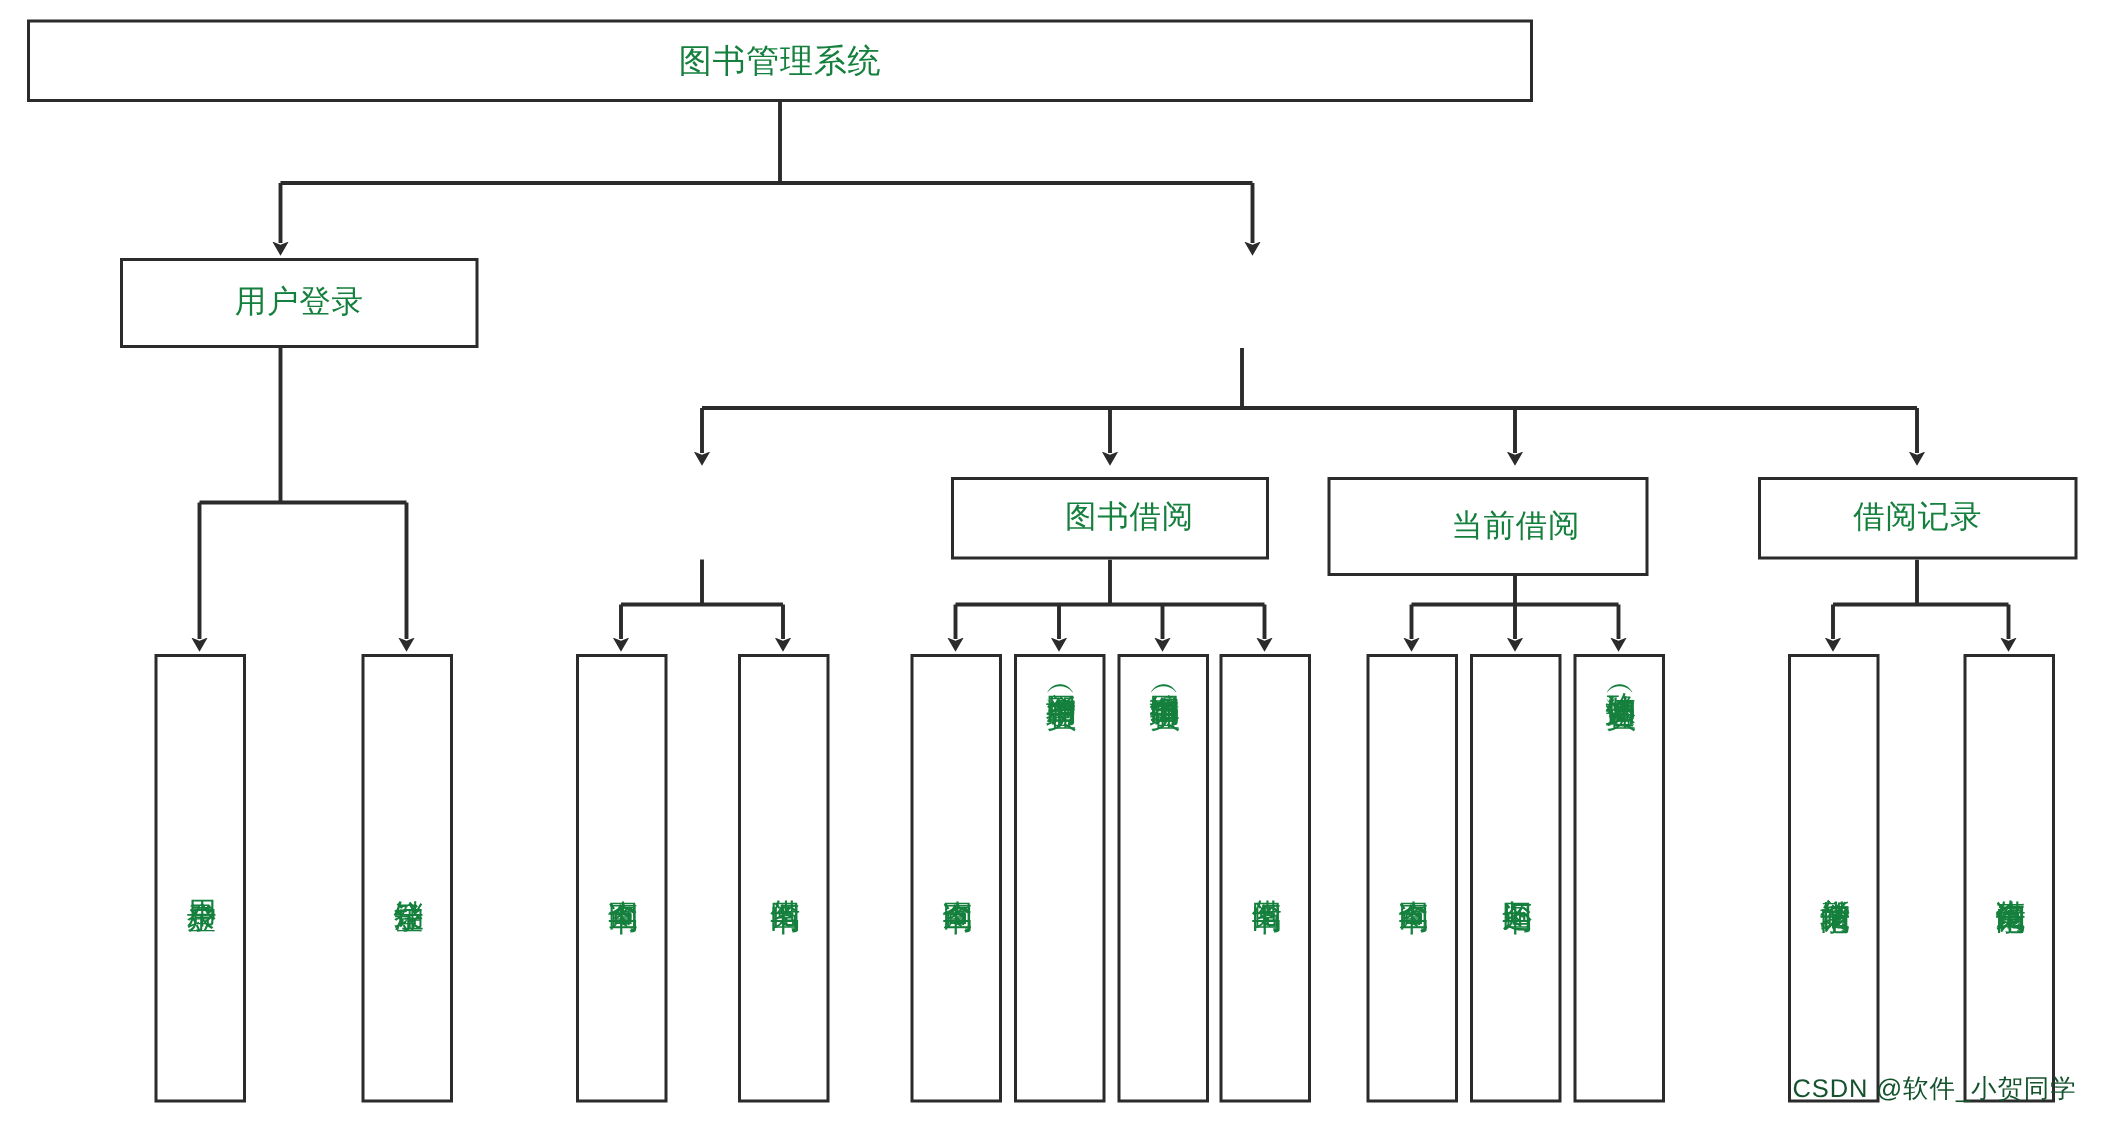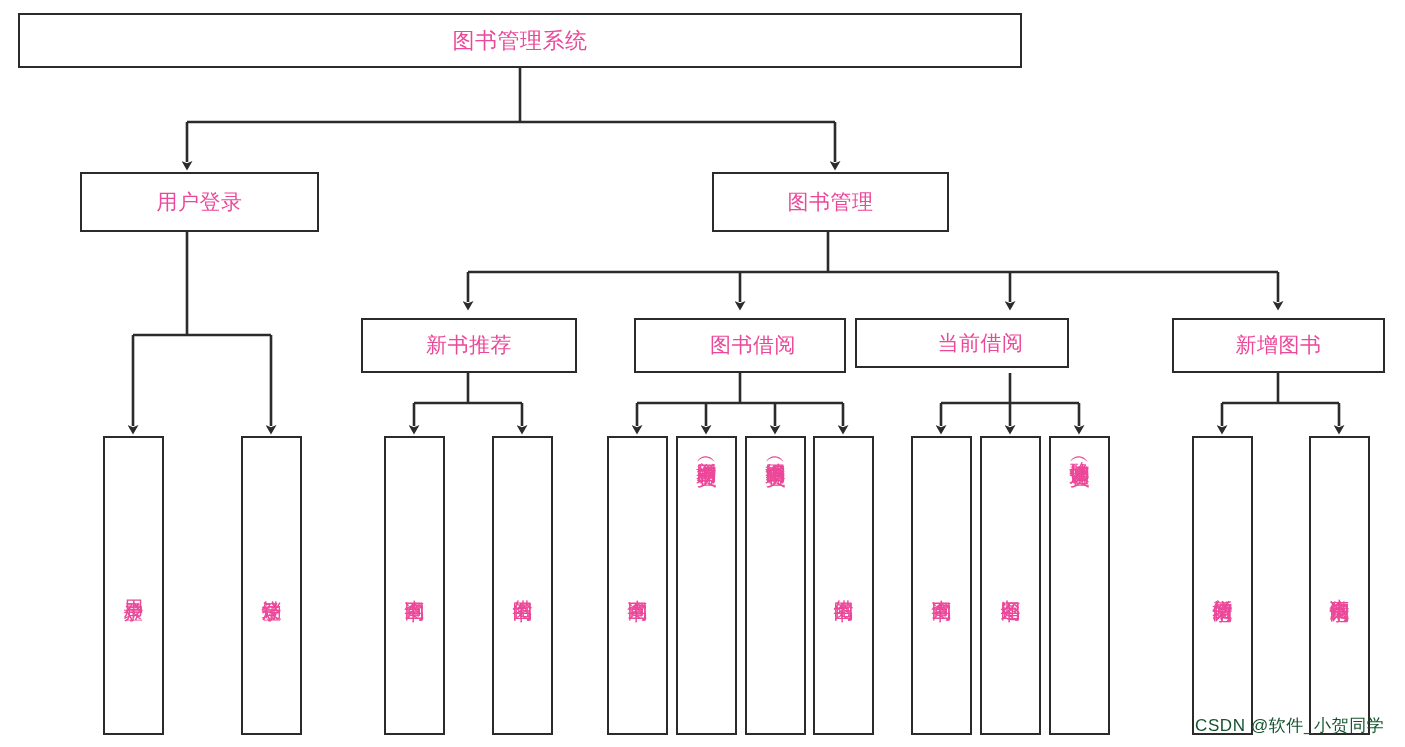--- a/index.html
+++ b/index.html
@@ -29,21 +29,21 @@
     position: absolute;
     box-sizing: border-box;
     border: 2.5px solid #2b2b2b;
     background: #ffffff;
     display: flex;
     align-items: center;
     justify-content: center;
     z-index: 3;
   }
   .node-label {
-    color: #ec4899;
+    color: #15803d;
     font-size: 21px;
     line-height: 1.18;
     letter-spacing: 0.5px;
     white-space: nowrap;
     text-align: right;
   }
   .node.vertical .node-label {
     writing-mode: vertical-rl;
     text-orientation: upright;
     font-size: 20px;
@@ -128,35 +128,29 @@
     </g>
   </svg>
 
   <div class="node root" style="left:18px; top:13px; width:1004px; height:55px;">
     <span class="node-label">图书管理系统</span>
   </div>
 
   <div class="node" style="left:80px; top:172px; width:239px; height:60px;">
     <span class="node-label">用户登录</span>
   </div>
-  <div class="node" style="left:712px; top:172px; width:237px; height:60px;">
-    <span class="node-label">图书管理</span>
-  </div>
 
-  <div class="node" style="left:361px; top:318px; width:216px; height:55px;">
-    <span class="node-label">新书推荐</span>
-  </div>
   <div class="node" style="left:634px; top:318px; width:212px; height:55px;padding-left:26px;">
     <span class="node-label">图书借阅</span>
   </div>
-  <div class="node" style="left:855px; top:318px; width:214px; height:50px;padding-left:37px;">
+  <div class="node" style="left:885px; top:318px; width:214px; height:66px;padding-left:37px;">
     <span class="node-label">当前借阅</span>
   </div>
   <div class="node" style="left:1172px; top:318px; width:213px; height:55px;">
-    <span class="node-label">新增图书</span>
+    <span class="node-label">借阅记录</span>
   </div>
 
   <div class="node vertical mid" style="left:103px; top:436px; width:61px; height:299px;">
     <span class="node-label">用户登录</span>
   </div>
   <div class="node vertical mid" style="left:241px; top:436px; width:61px; height:299px;">
     <span class="node-label">注销登录</span>
   </div>
 
   <div class="node vertical mid" style="left:384px; top:436px; width:61px; height:299px;">

